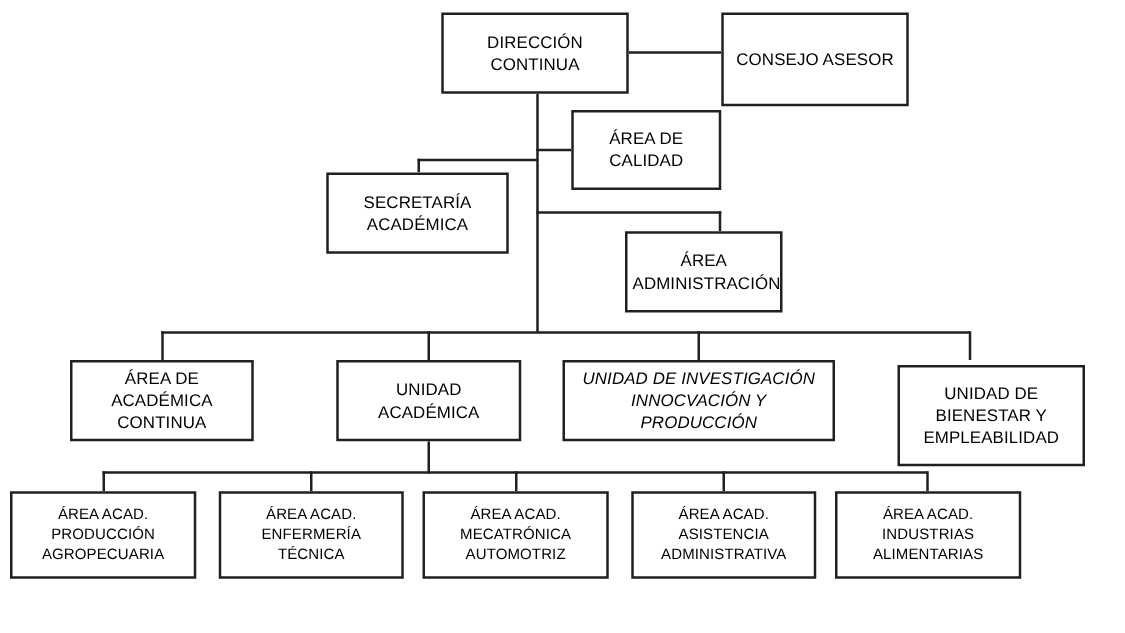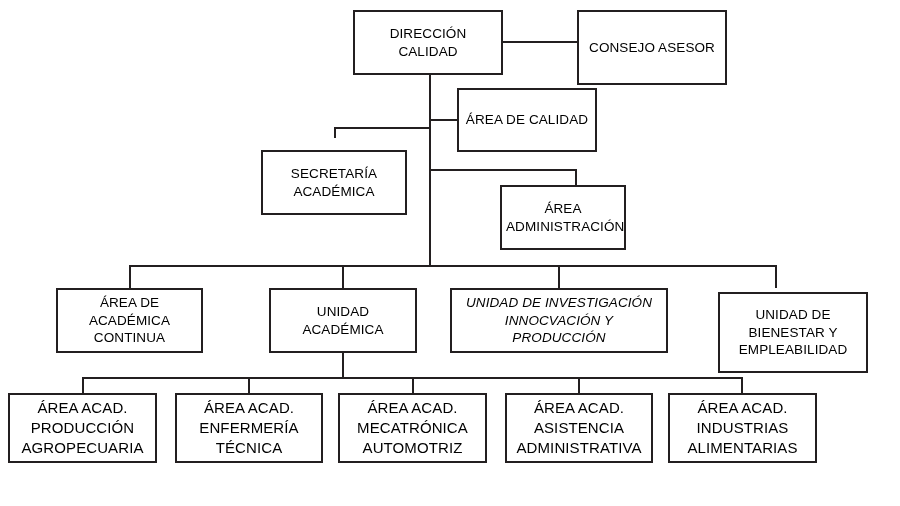--- a/index.html
+++ b/index.html
@@ -34,21 +34,21 @@
     width: 100%;
     padding: 0 4px;
     box-sizing: border-box;
     font-size: 13.5px;
     line-height: 1.32;
     color: #000000;
     white-space: pre-line;
     letter-spacing: 0.1px;
   }
   .node-sm .node-label {
-    font-size: 15px;
+    font-size: 12px;
   }
   .connector {
     position: absolute;
     background: #231f20;
     z-index: 1;
   }
   .connector.h {
     height: 2px;
   }
   .connector.v {
@@ -82,32 +82,32 @@
 
   <div class="connector h" style="left:82px; top:377px; width:660px;"></div>
   <div class="connector v" style="left:82px; top:377px; height:16px;"></div>
   <div class="connector v" style="left:248px; top:377px; height:16px;"></div>
   <div class="connector v" style="left:412px; top:377px; height:16px;"></div>
   <div class="connector v" style="left:578px; top:377px; height:16px;"></div>
   <div class="connector v" style="left:741px; top:377px; height:16px;"></div>
 
   <div class="node" style="left:353px; top:10px; width:150px; height:65px;">
     <span class="node-label">DIRECCIÓN
-CALIDAD</span>
+CONTINUA</span>
   </div>
 
   <div class="node" style="left:577px; top:10px; width:150px; height:75px;">
     <span class="node-label">CONSEJO ASESOR</span>
   </div>
 
-  <div class="node" style="left:457px; top:88px; width:140px; height:64px;">
+  <div class="node" style="left:457px; top:88px; width:120px; height:64px;">
     <span class="node-label">ÁREA DE CALIDAD</span>
   </div>
 
-  <div class="node" style="left:261px; top:150px; width:146px; height:65px;">
+  <div class="node" style="left:261px; top:138px; width:146px; height:65px;">
     <span class="node-label">SECRETARÍA
 ACADÉMICA</span>
   </div>
 
   <div class="node" style="left:500px; top:185px; width:126px; height:65px;">
     <span class="node-label">ÁREA
 ADMINISTRACIÓN</span>
   </div>
 
   <div class="node" style="left:56px; top:288px; width:147px; height:65px;">

